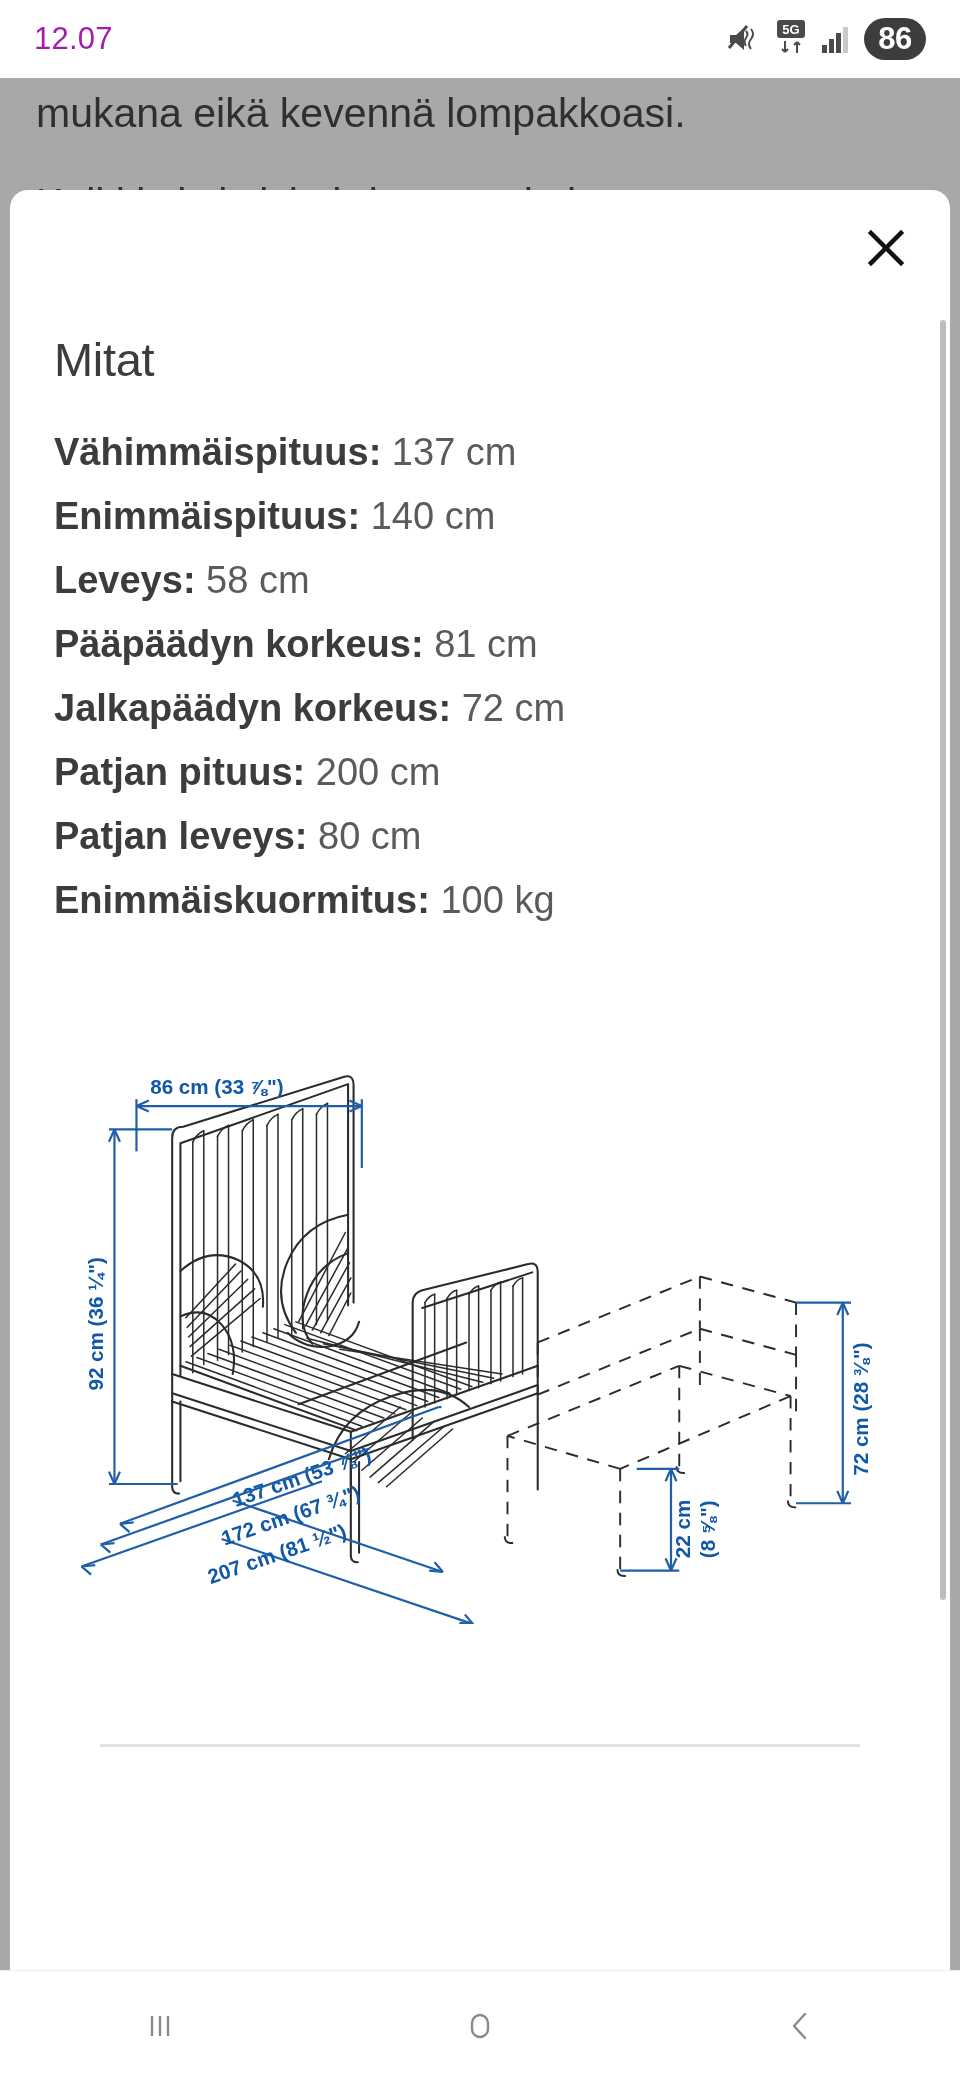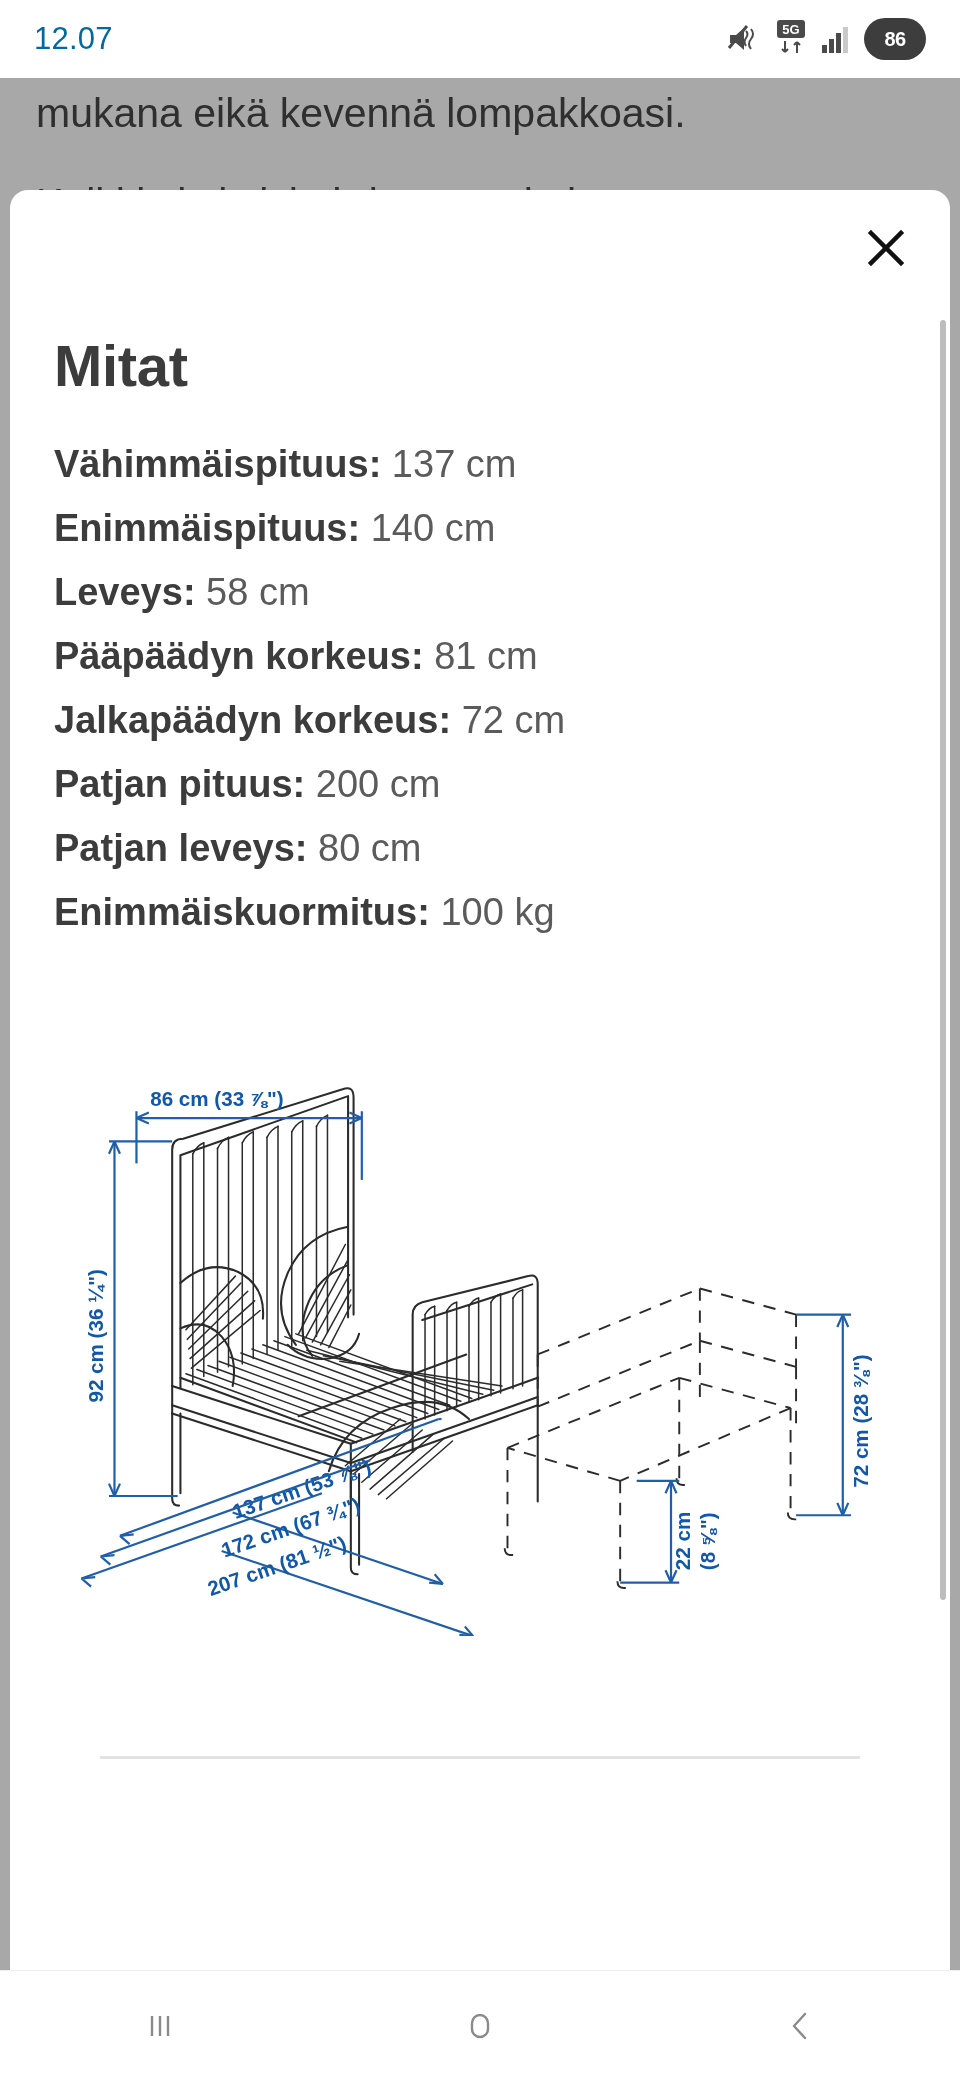--- a/index.html
+++ b/index.html
@@ -27,40 +27,40 @@
     background: #ffffff;
     display: flex;
     align-items: center;
     justify-content: space-between;
     padding: 0 34px;
     box-sizing: border-box;
     z-index: 40;
   }
   .status-clock {
     font-size: 31px;
-    color: #0369a1;
+    color: #a21caf;
     letter-spacing: 0.2px;
     font-family: "Liberation Sans", sans-serif;
   }
   .status-icons {
     display: flex;
     align-items: center;
     gap: 13px;
   }
   .status-icons svg { display: block; }
   .battery-pill {
     display: inline-flex;
     align-items: center;
     justify-content: center;
     min-width: 62px;
     height: 42px;
     border-radius: 21px;
     background: #3d3d3d;
     color: #ffffff;
-    font-size: 20px;
+    font-size: 31px;
     font-weight: bold;
     padding: 0 9px;
     box-sizing: border-box;
     letter-spacing: -0.5px;
   }
 
   
   .page-behind {
     position: absolute;
     left: 0; top: 78px;
@@ -128,22 +128,22 @@
     height: 1280px;
     border-radius: 3px;
     background: #bdbdbd;
     z-index: 31;
   }
 
   .sheet-body {
     padding: 0 44px;
   }
   .sheet-title {
-    font-size: 58px;
-    font-weight: bold;
+    font-size: 47px;
+    font-weight: normal;
     color: #3c3c3c;
     margin: 32px 0 46px 0;
     letter-spacing: -0.3px;
   }
 
   .spec-list {
     margin: 0;
     padding: 0;
     list-style: none;
   }

